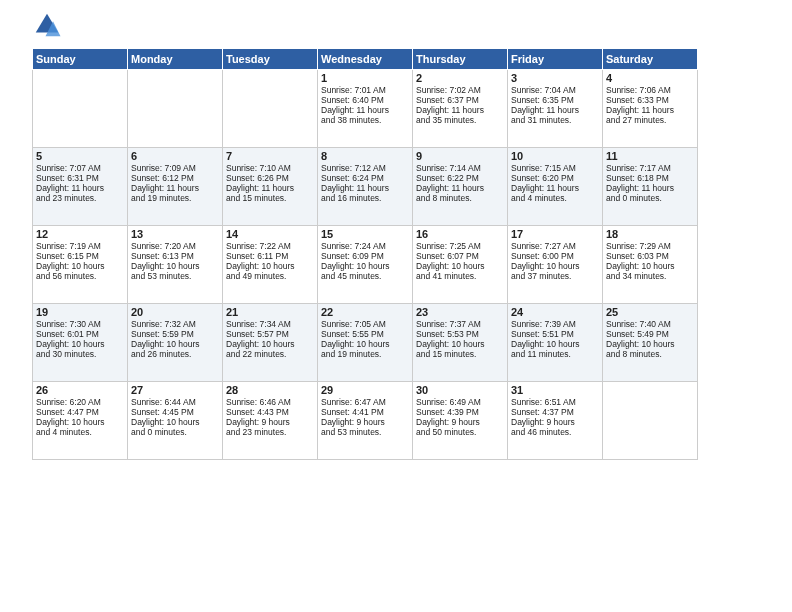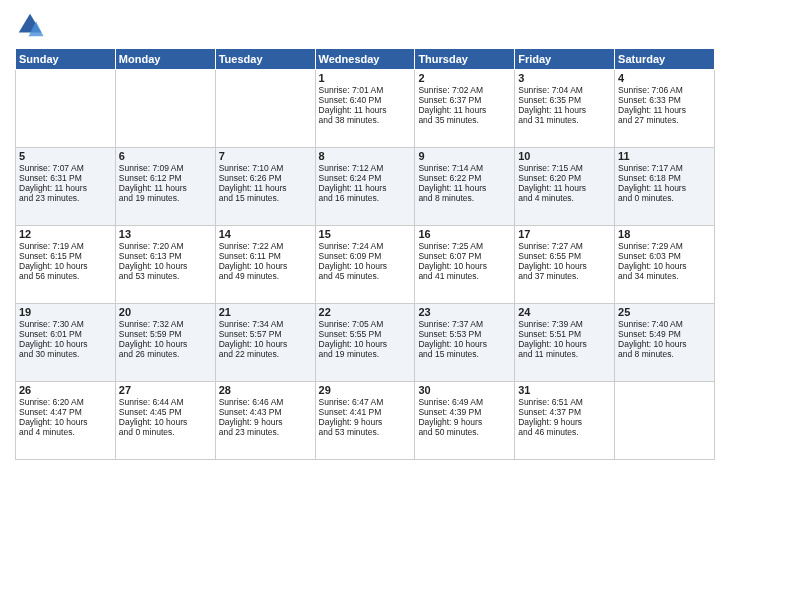--- a/index.html
+++ b/index.html
@@ -5,21 +5,21 @@
     * { margin: 0; padding: 0; box-sizing: border-box; }
     body {
       font-family: Arial, sans-serif;
       background: #fff;
       width: 792px;
       height: 612px;
       overflow: hidden;
     }
     .container {
       width: 730px;
-      padding: 10px 15px;
+      padding: 10px 32px;
     }
     .header {
       display: flex;
       justify-content: space-between;
       align-items: flex-start;
       margin-bottom: 8px;
     }
     .logo {
       display: flex;
       align-items: center;
@@ -227,21 +227,21 @@
           <td>
             <span class="day-num">16</span>
             <div>Sunrise: 7:25 AM</div>
             <div>Sunset: 6:07 PM</div>
             <div>Daylight: 10 hours</div>
             <div>and 41 minutes.</div>
           </td>
           <td>
             <span class="day-num">17</span>
             <div>Sunrise: 7:27 AM</div>
-            <div>Sunset: 6:55 PM</div>
+            <div>Sunset: 6:00 PM</div>
             <div>Daylight: 10 hours</div>
             <div>and 37 minutes.</div>
           </td>
           <td>
             <span class="day-num">18</span>
             <div>Sunrise: 7:29 AM</div>
             <div>Sunset: 6:03 PM</div>
             <div>Daylight: 10 hours</div>
             <div>and 34 minutes.</div>
           </td>

